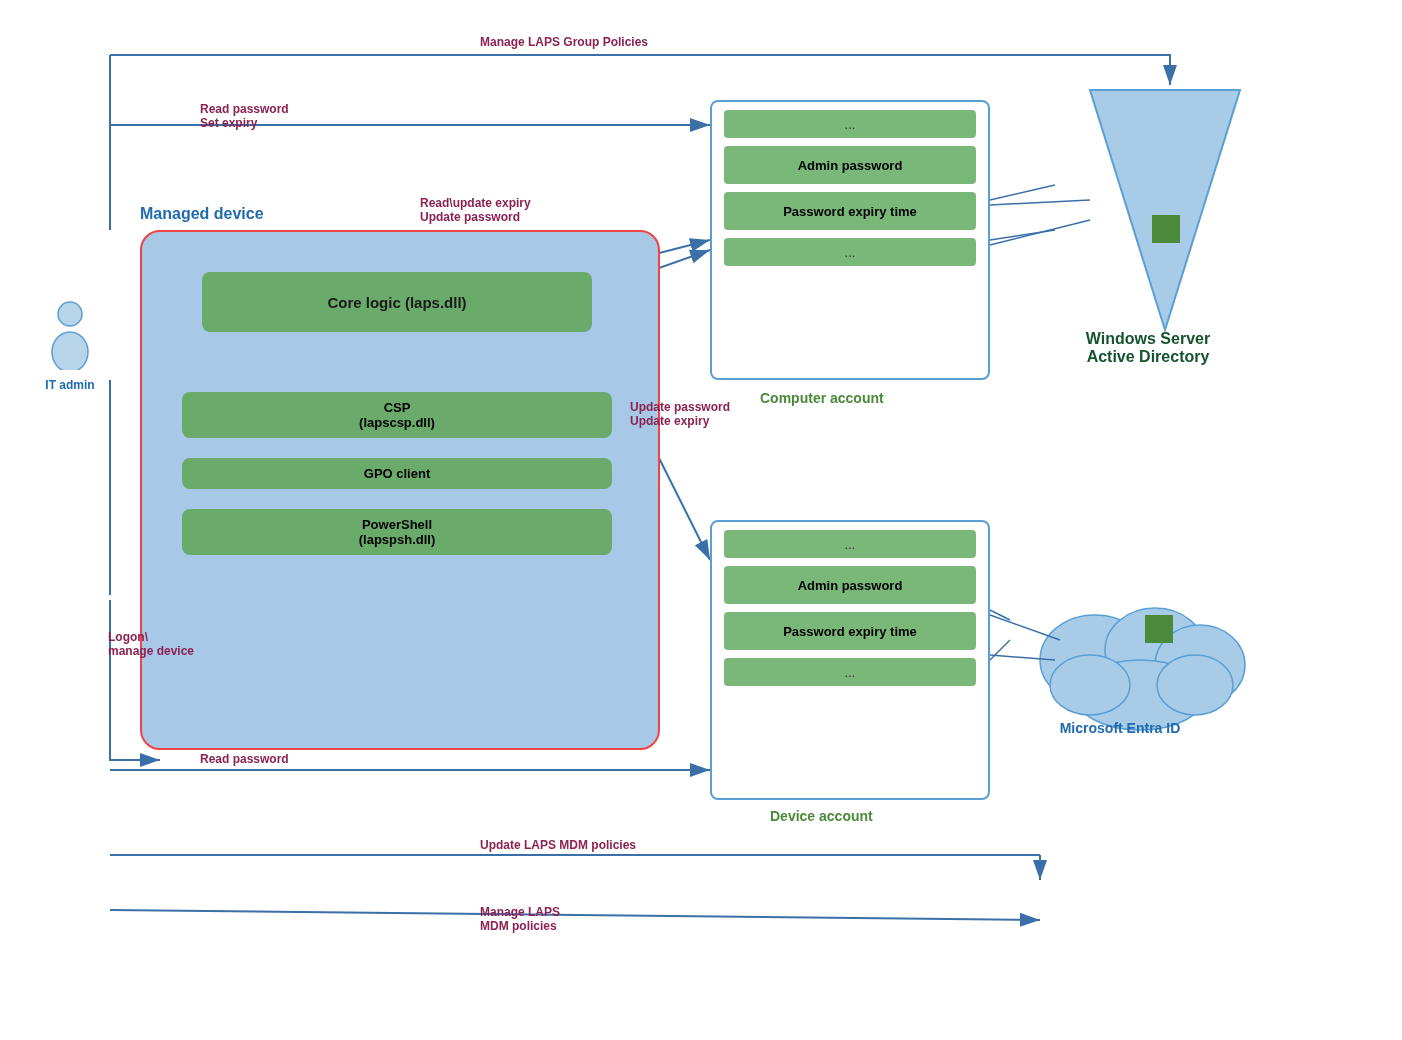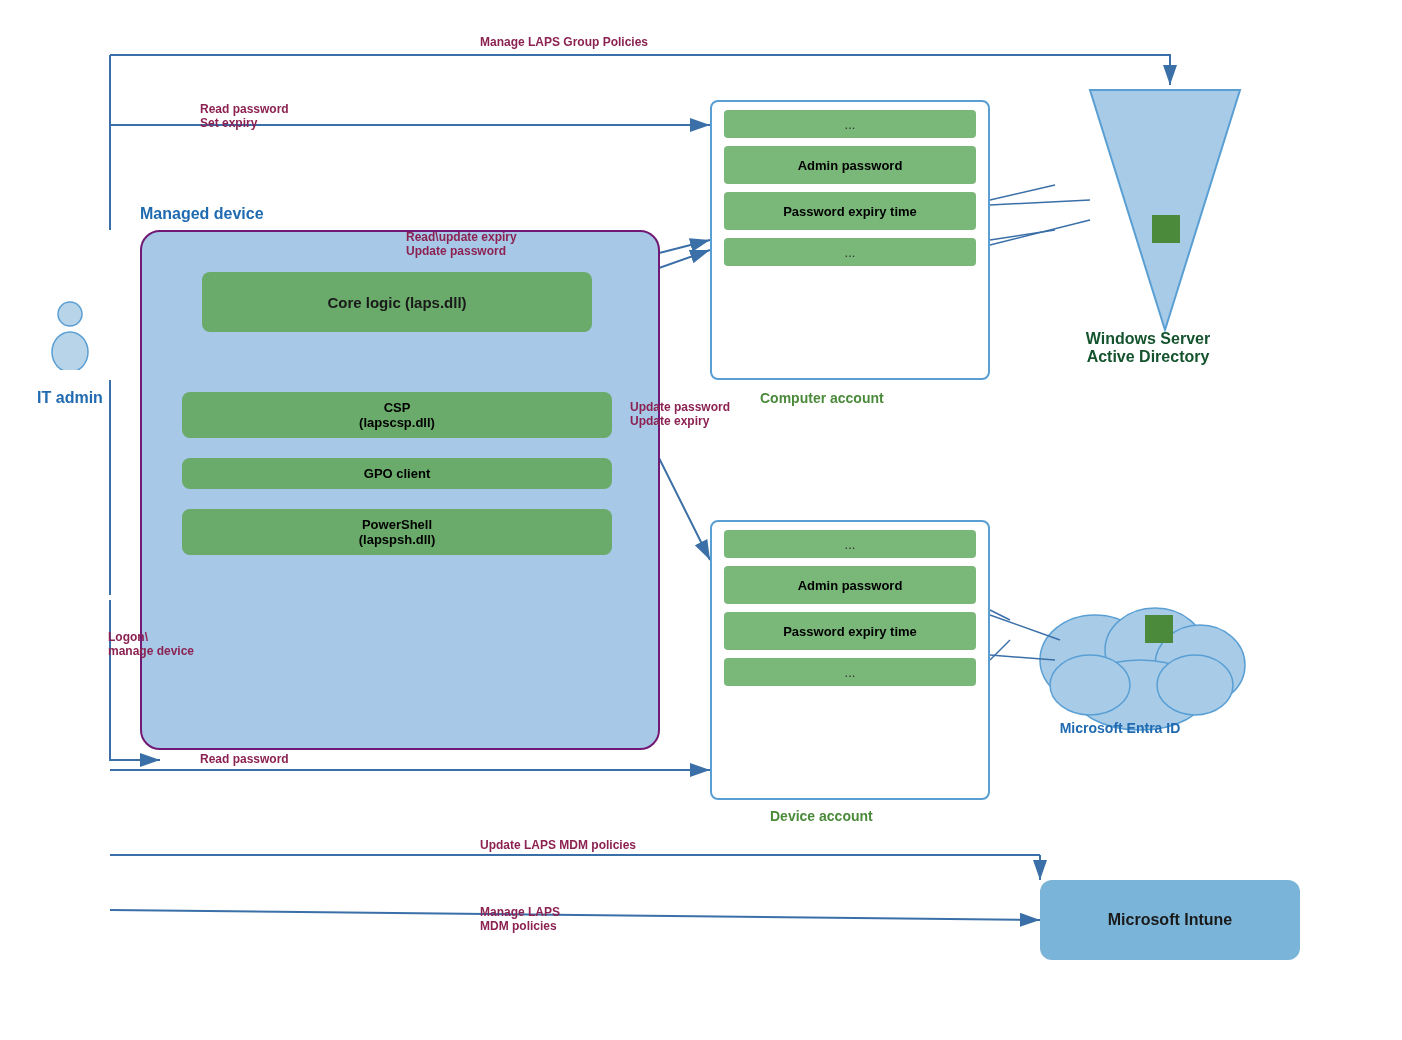--- a/index.html
+++ b/index.html
@@ -33,34 +33,34 @@
       width: 80px;
     }
     .it-admin .person-icon {
       width: 50px;
       height: 70px;
       margin: 0 auto;
     }
     .it-admin .label {
       color: #1f6ab0;
       font-weight: bold;
-      font-size: 16px;
-      margin-top: 15px;
+      font-size: 12px;
+      margin-top: 4px;
     }
 
     
     .managed-device {
       position: absolute;
       left: 140px;
       top: 230px;
       width: 520px;
       height: 520px;
       background: #a8c8e8;
       border-radius: 20px;
-      border: 2px solid #701a75;
+      border: 2px solid #ef4444;
     }
     .managed-device-label {
       position: absolute;
       left: 140px;
       top: 205px;
       color: #1f6ab0;
       font-weight: bold;
       font-size: 16px;
     }
 
@@ -375,31 +375,28 @@
 
   <div class="green-square-entra"></div>
 
   <div class="ad-label">
     <span>Windows Server Active
 Directory</span>
   </div>
 
   <div class="entra-label">Microsoft Entra ID</div>
 
-  <div class="intune-box">
-    <span class="label">Microsoft Intune</span>
-  </div>
 
   <div class="arrow-label" style="left: 480px; top: 35px;">Manage LAPS Group Policies</div>
 
   <div class="arrow-label" style="left: 200px; top: 102px;">
     Read password<br>Set expiry
   </div>
 
-  <div class="arrow-label" style="left: 406px; top: 196px; margin-top: 34px;">
+  <div class="arrow-label" style="left: 420px; top: 196px;">
     Read\update expiry<br>Update password
   </div>
 
   <div class="arrow-label" style="left: 630px; top: 400px;">
     Update password<br>Update expiry
   </div>
 
   <div class="arrow-label" style="left: 108px; top: 630px;">
     Logon\<br>manage device
   </div>

